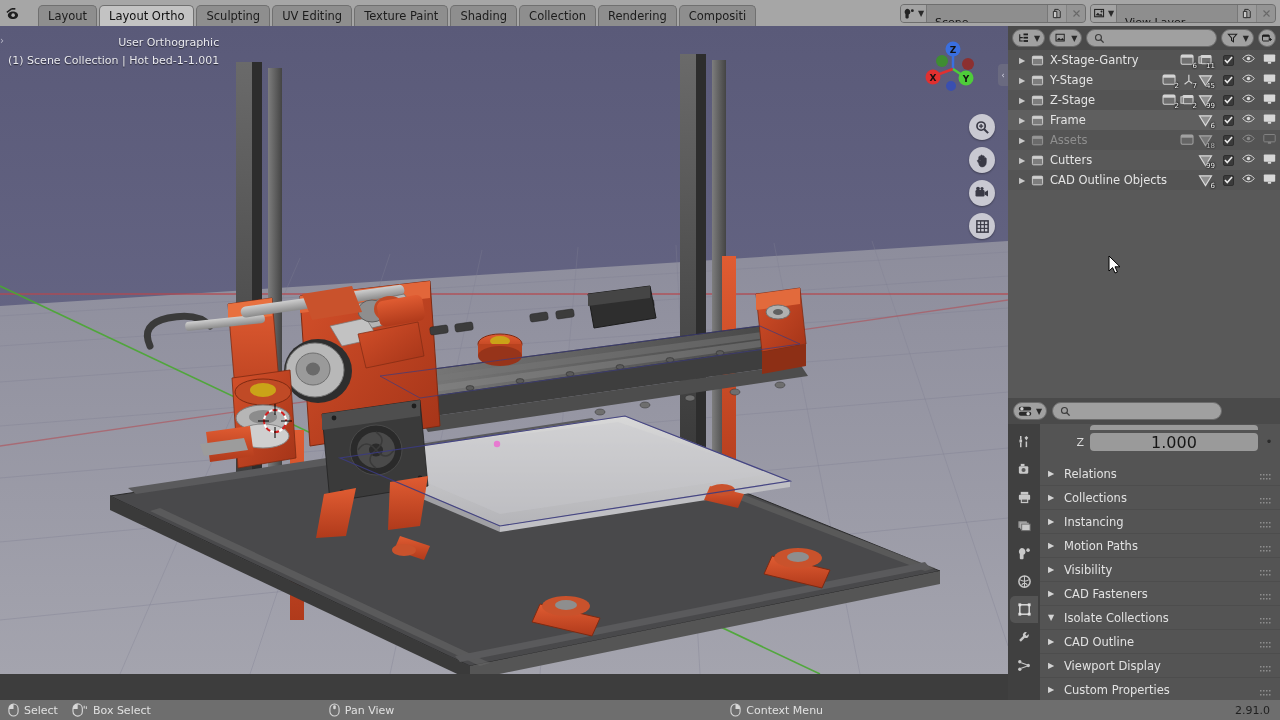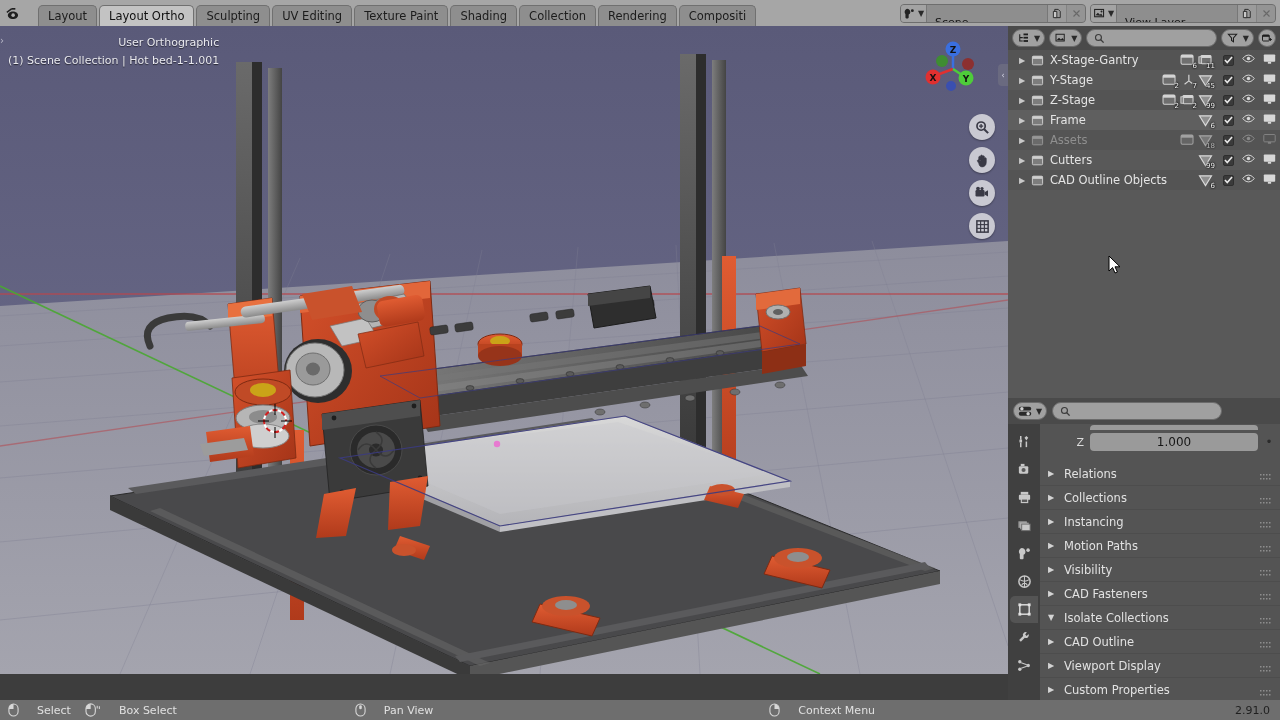--- a/index.html
+++ b/index.html
@@ -105,37 +105,37 @@
   .props-header{ height:26px; background:#4a4a4a; display:flex;align-items:center;gap:5px;padding:0 5px;}
   .props-body{ position:relative; height:276px; display:flex;}
   .ptabs{ width:32px; background:#404040; padding-top:4px; display:flex;flex-direction:column;align-items:center;gap:1px;}
   .ptab{ width:28px;height:27px;display:flex;align-items:center;justify-content:center;border-radius:5px 0 0 5px;}
   .ptab.active{ background:#545454;}
   .pcontent{ flex:1; background:#545454; position:relative; padding-top:0;}
   .zrow{ display:flex;align-items:center;height:24px;padding:0 6px 0 0;gap:6px;}
   .zrow .lbl{ width:44px;text-align:right;font-size:11px;color:#dcdcdc;}
   .zfield{
     flex:1;height:18px;background:#9a9a9a;border-radius:4px;display:flex;align-items:center;justify-content:center;
-    color:#171717;font-size:12px;
+    color:#171717;font-size:16px;
   }
   .zfield.cut{ height:5px; border-radius:4px 4px 0 0; overflow:hidden;}
   .dot{ width:10px;text-align:center;color:#2b2b2b;font-size:12px;line-height:10px;}
   .panel-row{
     height:24px;display:flex;align-items:center;padding-left:8px;position:relative;font-size:11.5px;color:#e2e2e2;
     border-bottom:1px solid #4d4d4d;
   }
   .panel-row .tri{ width:16px;color:#d4d4d4;font-size:8px;}
   .grip{ position:absolute; right:8px; top:8px; width:12px; height:8px; opacity:.55;}
 
   
   .statusbar{
     position:absolute; left:0; top:700px; width:1280px; height:20px; background:#6e6e6e;
     display:flex; align-items:center; padding:0 8px; color:#e0e0e0; font-size:11px; gap:6px;
   }
-  .st-item{ display:flex; align-items:center; gap:18px; }
+  .st-item{ display:flex; align-items:center; gap:5px; }
   .st-ver{ position:absolute; right:10px; color:#1f1f1f; font-size:11px;}
   .mouse-ico{ display:flex; align-items:center;}
 
   .cursor{ position:absolute; left:1108px; top:255px; pointer-events:none; }
 </style>
 </head>
 <body>
 
 <div id="app">
 

